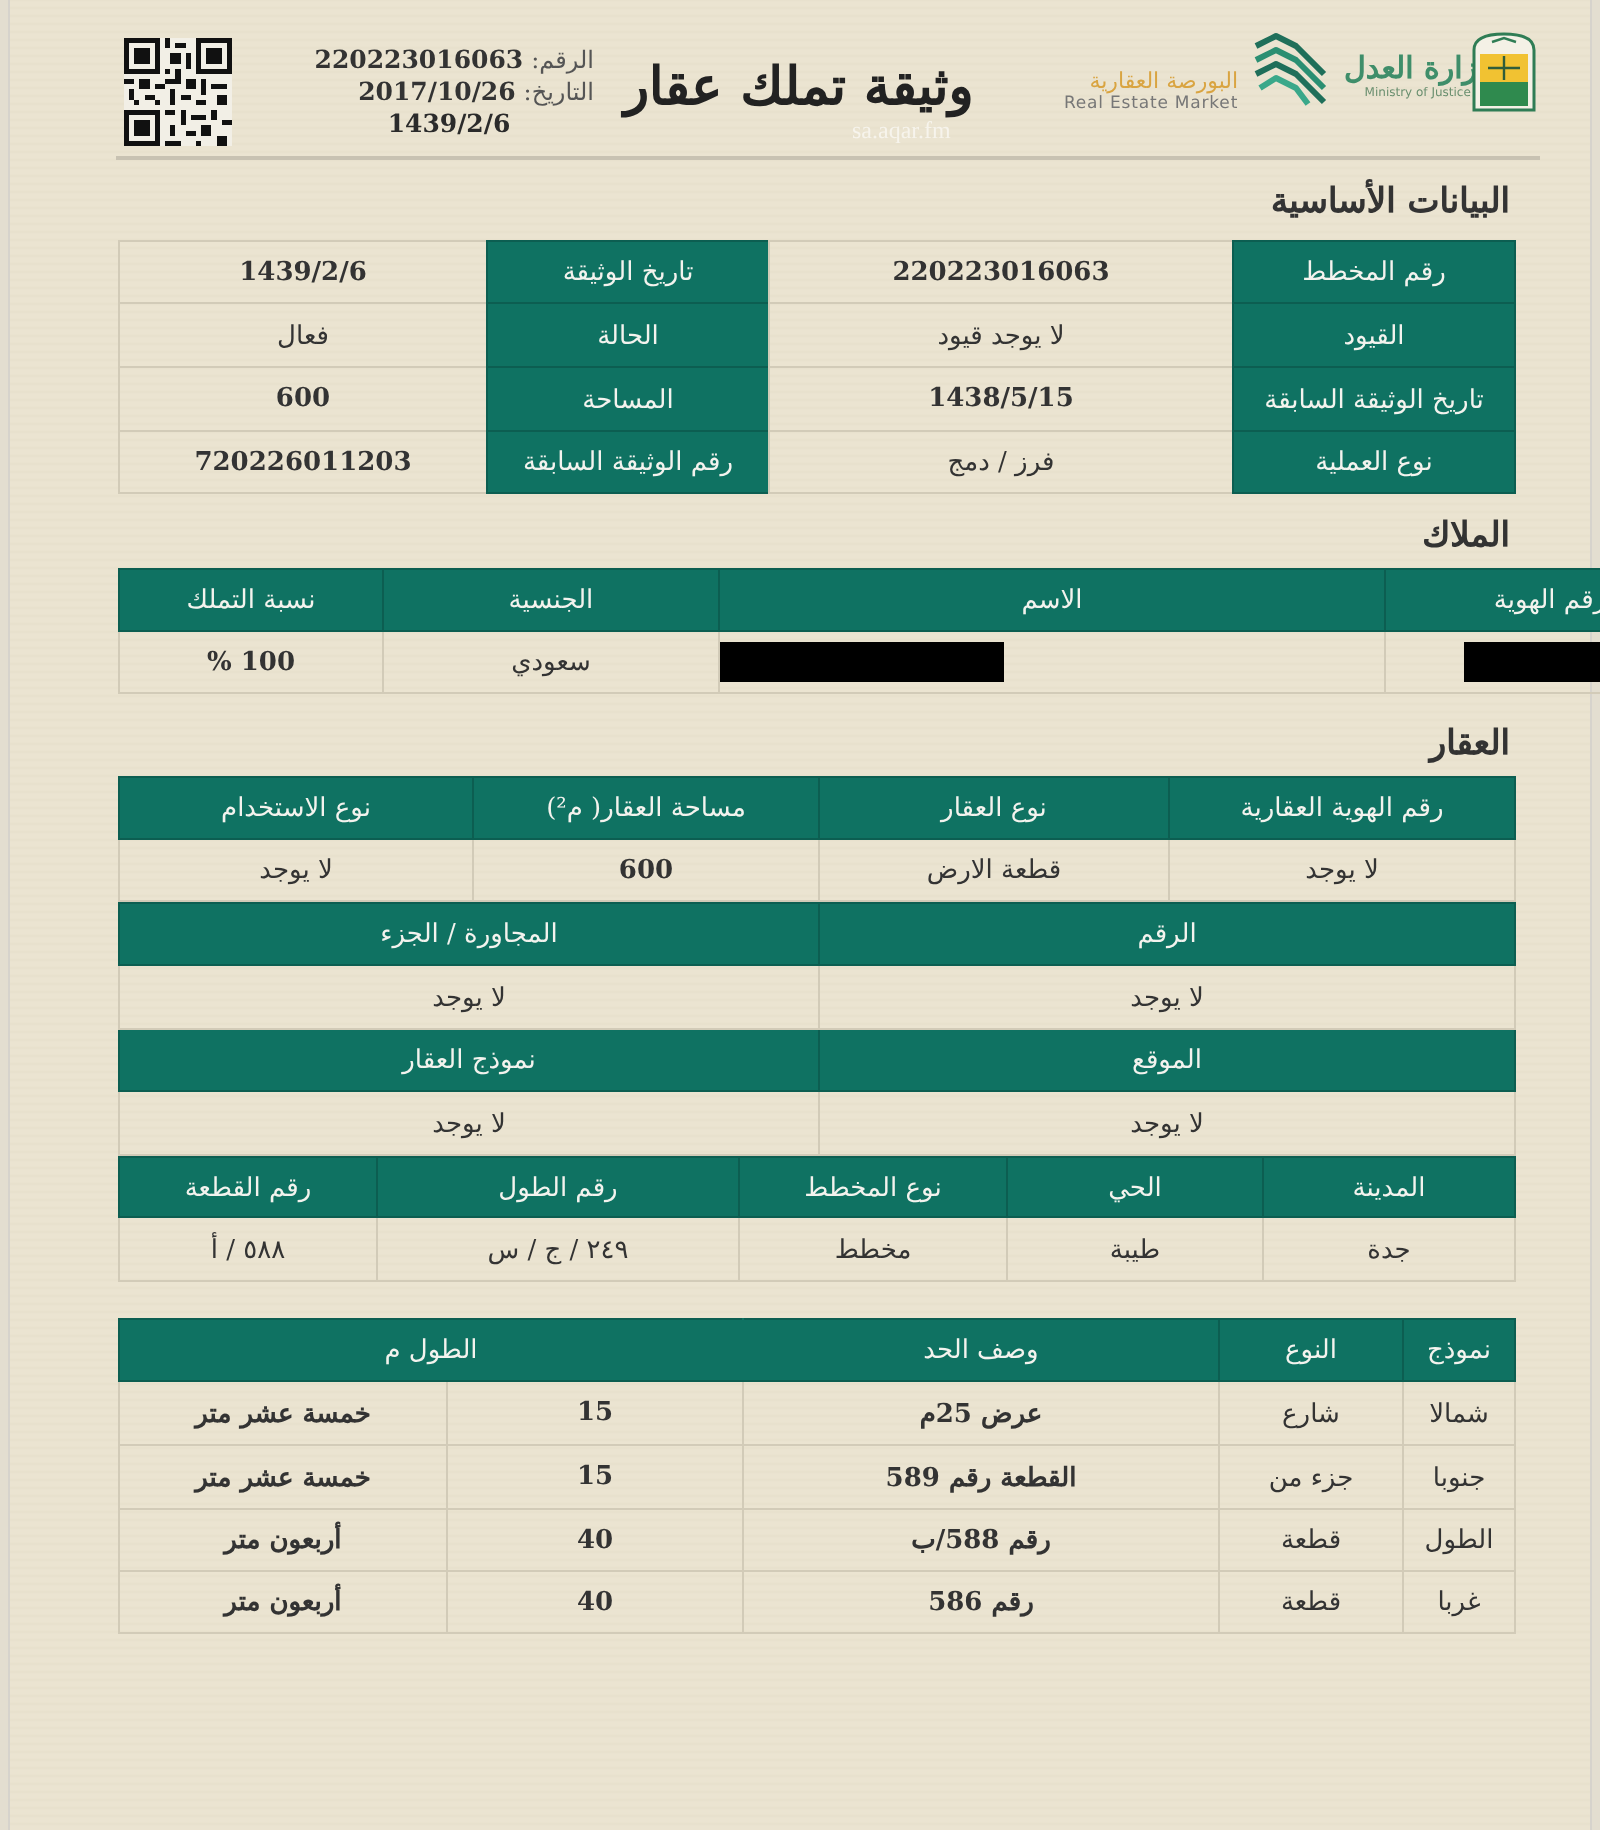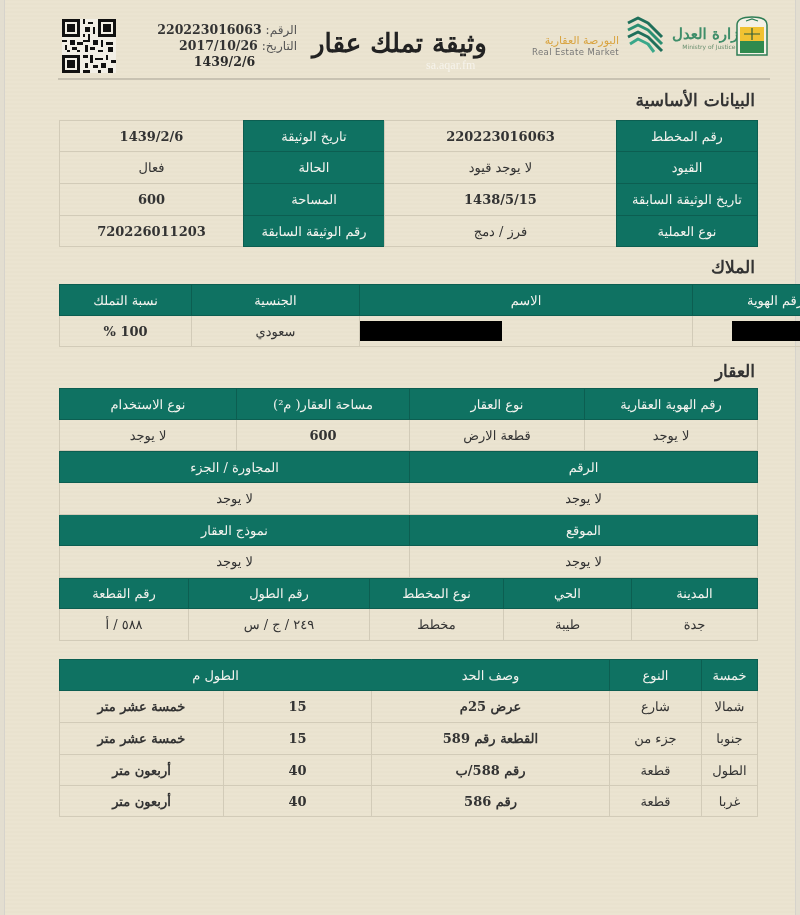--- a/index.html
+++ b/index.html
@@ -283,21 +283,21 @@
   <table style="left:54px; top:659px; width:698px;">
     <colgroup>
         <col style="width:56px">
         <col style="width:92px">
         <col style="width:238px">
         <col style="width:148px">
         <col style="width:164px">
       </colgroup>
     <tbody>
         <tr style="height:31px">
-      <th class="teal">خمسة</th>
+      <th class="teal">نموذج</th>
       <th class="teal">النوع</th>
       <th class="teal" style="border-left-color:#0f7262;">وصف الحد</th>
       <th class="teal" colspan="2">الطول م</th>
     </tr>
     <tr style="height:32px">
       <td class="val-ar">شمالا</td>
       <td class="val-ar">شارع</td>
       <td class="val">عرض 25م</td>
       <td class="val">15</td>
       <td class="val">خمسة عشر متر</td>

